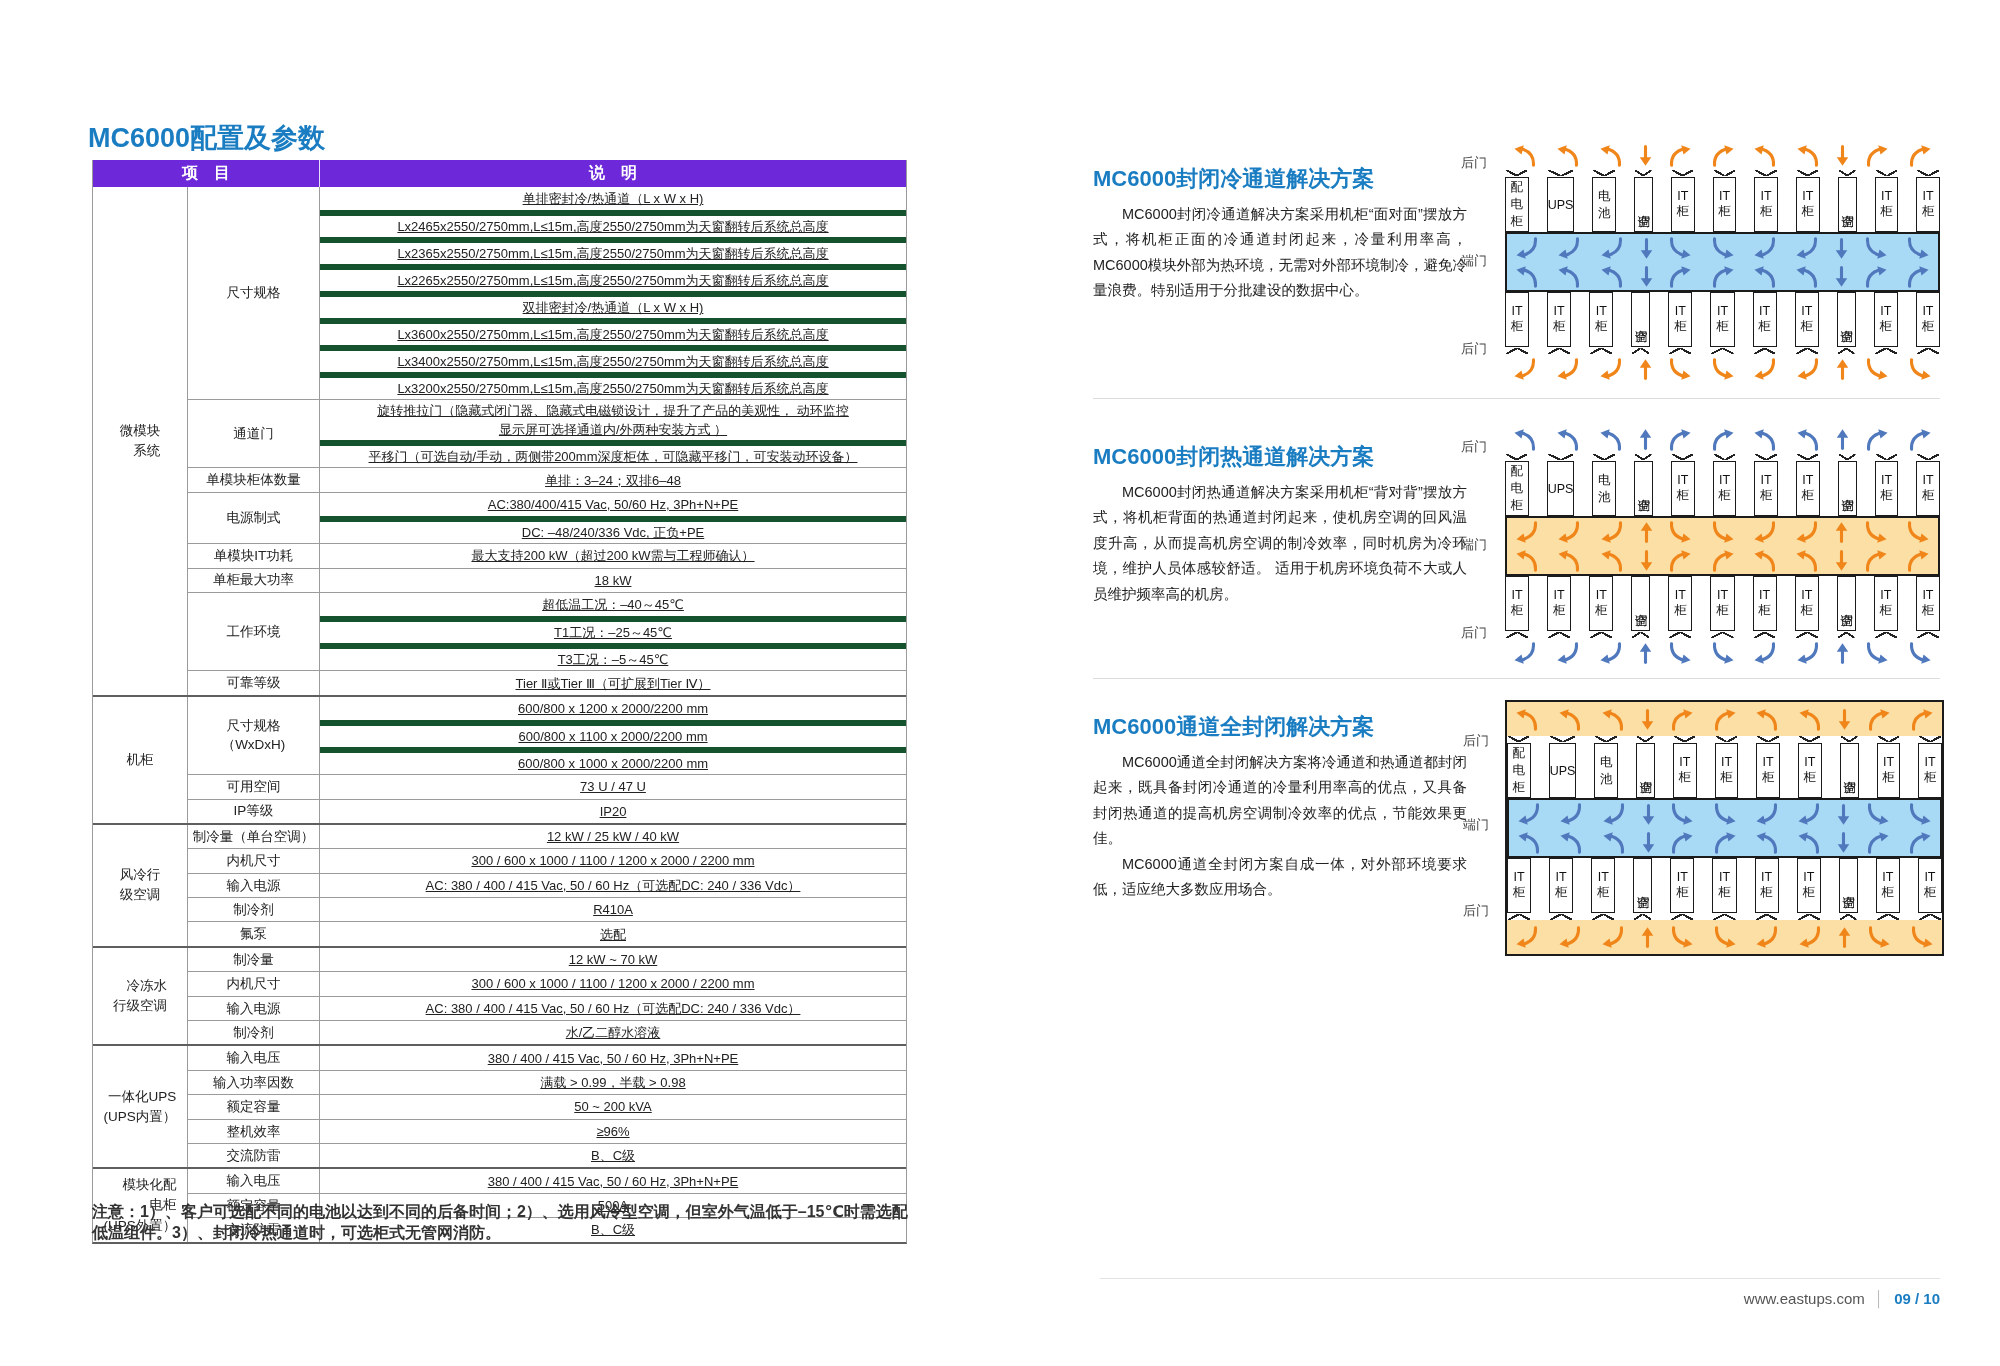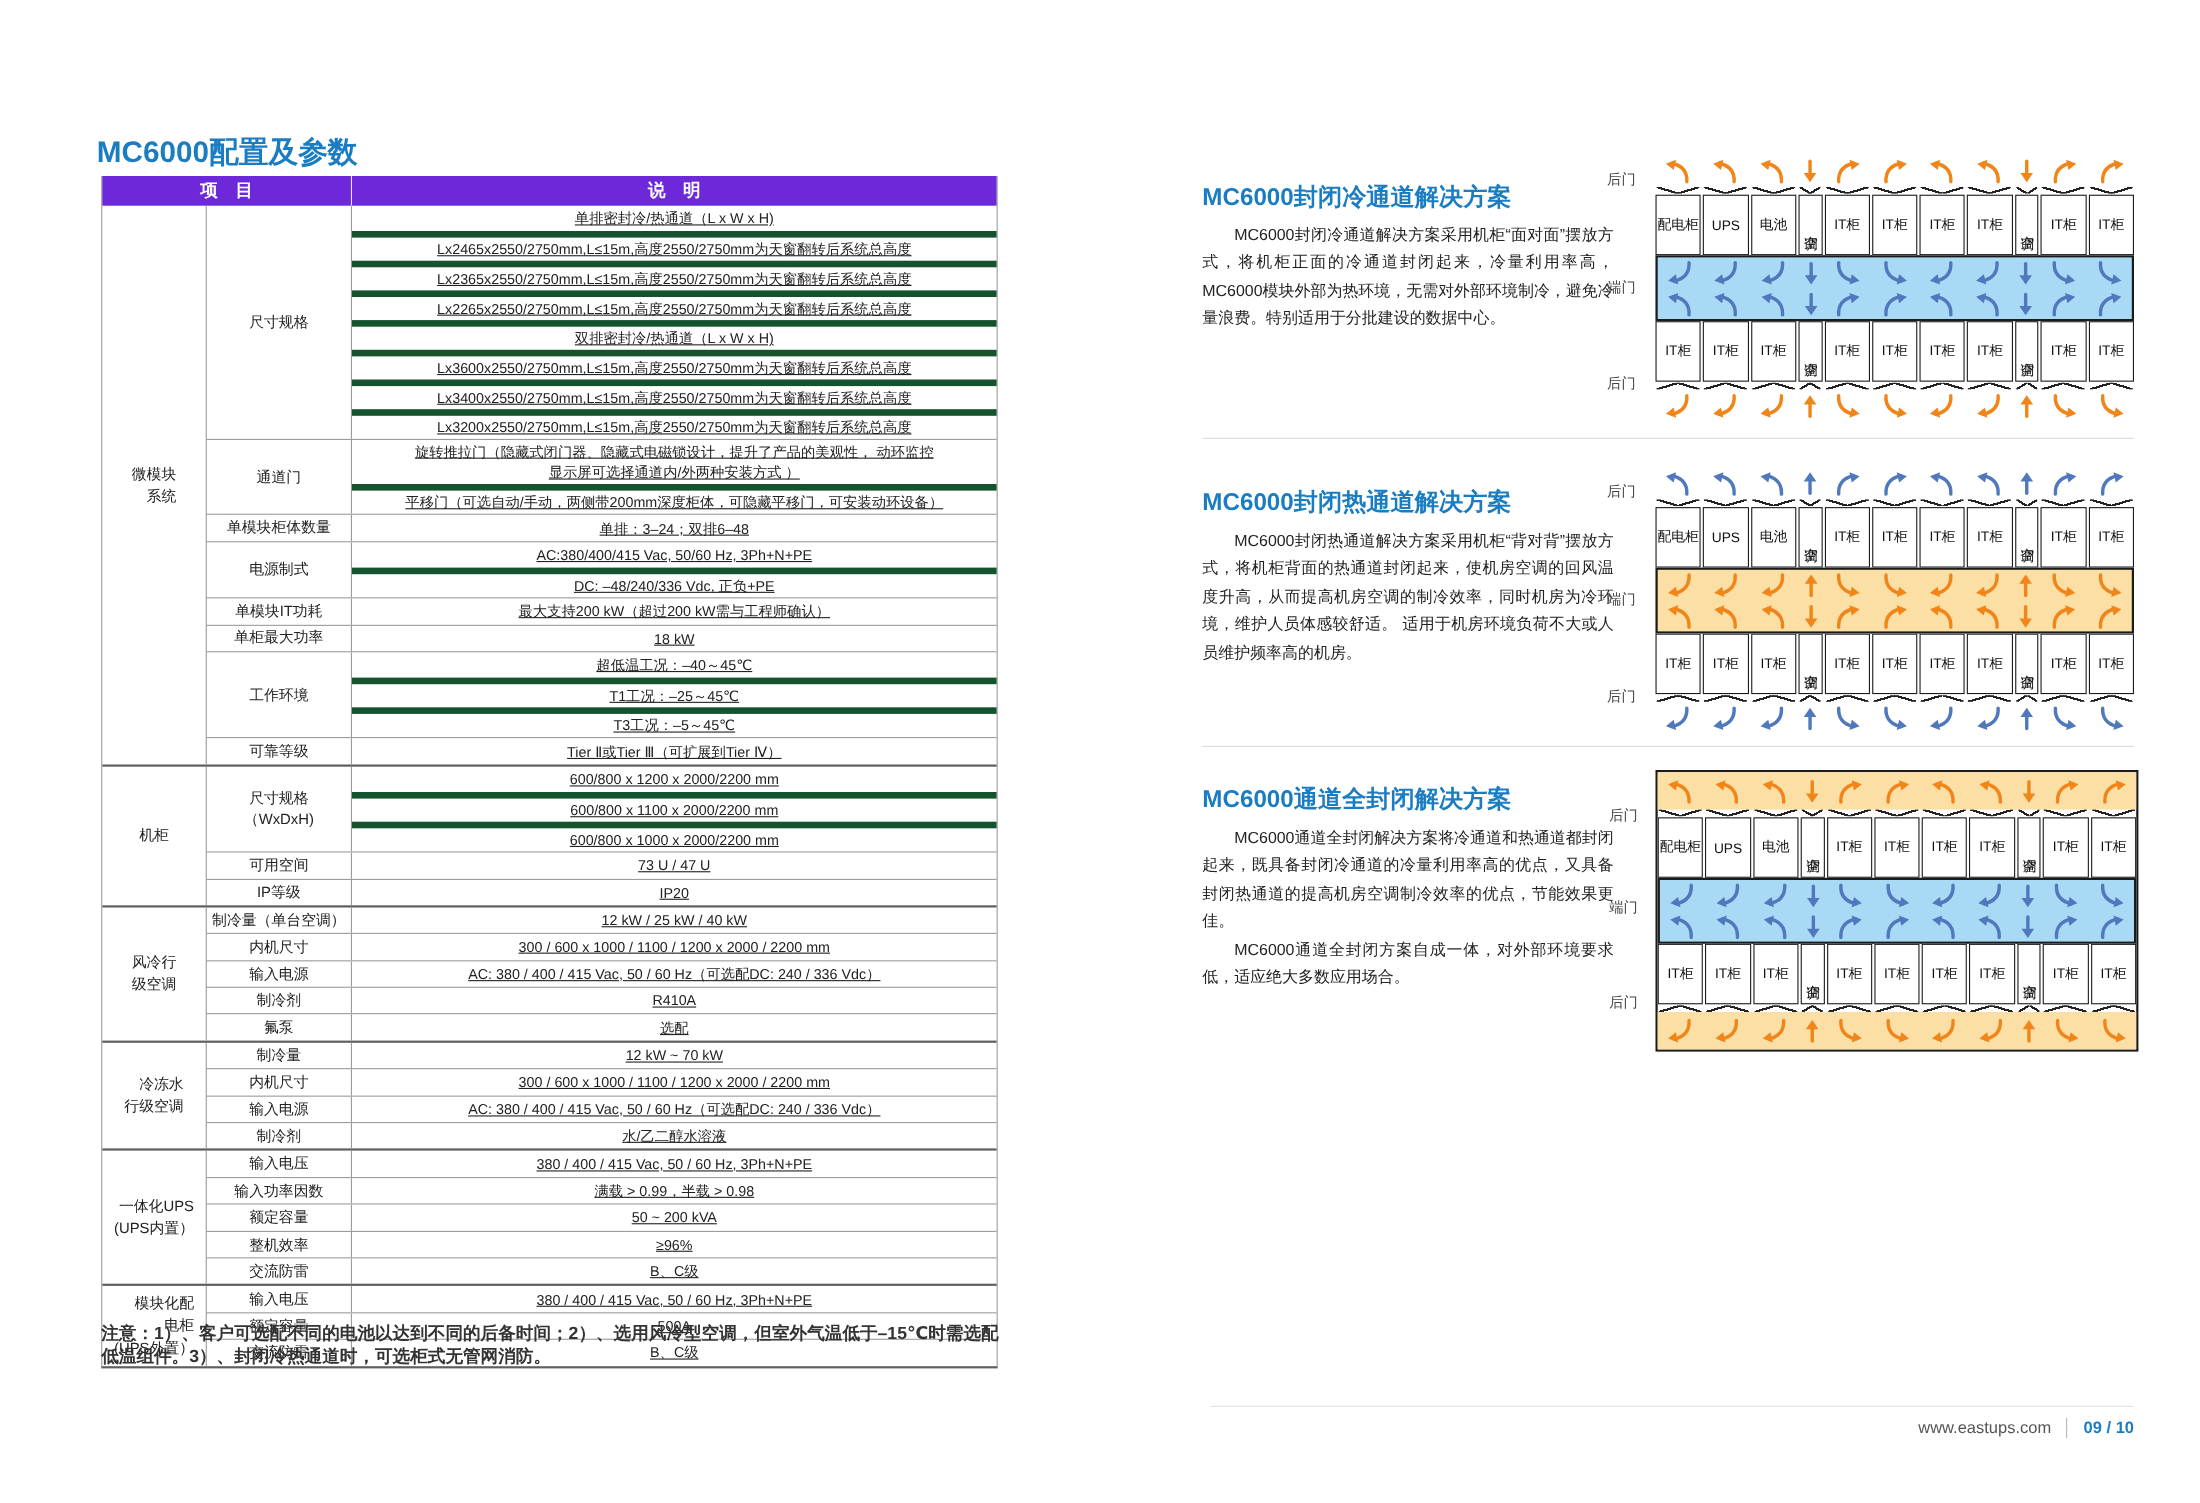--- a/index.html
+++ b/index.html
@@ -36,21 +36,21 @@
   .rule{position:absolute;left:1093px;width:847px;height:1px;background:#dcdcdc;}
 
   
   .diagram{position:absolute;left:1505px;width:435px;}
   .dlabel{position:absolute;left:-44px;width:40px;font-size:13px;color:#444;}
   .dl0{top:14px}.dl1{top:112px}.dl2{bottom:26px}
   .enclosed .dl0{top:30px}.enclosed .dl1{top:114px}.enclosed .dl2{bottom:34px}
   .enclosed{border:2px solid #1b1b1b;}
   .outband{height:30px;display:flex;align-items:center;}
   .outband.banded{height:34px;}
-  .cabrow{display:flex;gap:2px;height:55px;}
+  .cabrow{display:flex;gap:18px;height:55px;}
   .lid-top{margin-top:7px;}
   .lid-bottom{margin-bottom:7px;}
   .cab{flex:2;background:#fff;border:1.6px solid #1b1b1b;display:flex;align-items:center;justify-content:center;
        font-size:12.5px;color:#111;position:relative;text-align:center;}
   .cab-ac{flex:1;}
   .vtxt{writing-mode:vertical-rl;text-orientation:upright;letter-spacing:1px;}
   .lid-top .cab::before,.lid-bottom .cab::after{content:"";position:absolute;left:0;right:0;height:6px;}
   .lid-top .cab::before{top:-8px;background:
      linear-gradient(to top right, transparent calc(50% - 1px), #222 calc(50% - 1px), #222 calc(50% + 1px), transparent calc(50% + 1px)) left/51% 100% no-repeat,
      linear-gradient(to top left,  transparent calc(50% - 1px), #222 calc(50% - 1px), #222 calc(50% + 1px), transparent calc(50% + 1px)) right/51% 100% no-repeat;}

